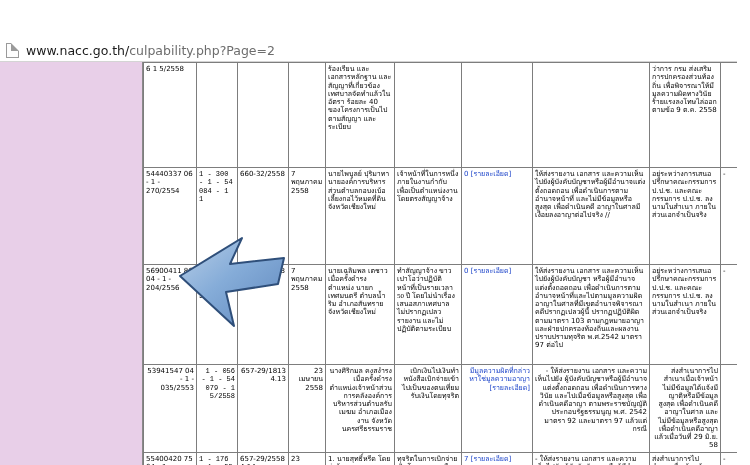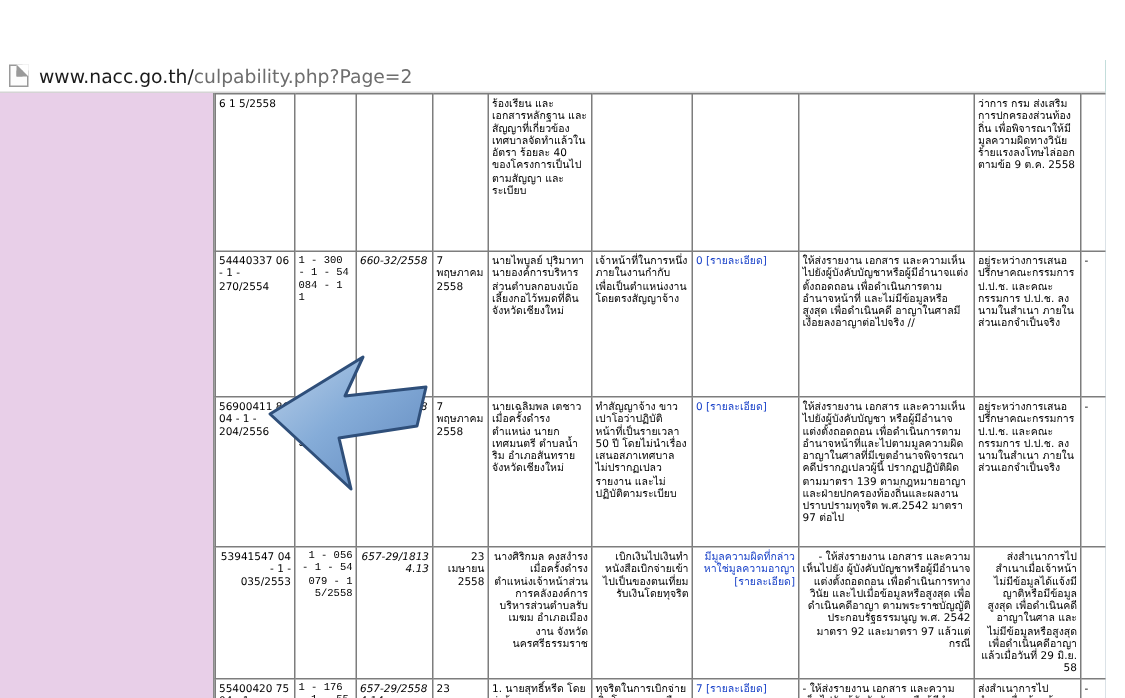--- a/index.html
+++ b/index.html
@@ -85,24 +85,24 @@
   }
   table.maintable td {
     border: 1px solid #7d7d7d;
     vertical-align: top;
     padding: 2px 2px 2px 2px;
     overflow: hidden;
     word-wrap: break-word;
   }
   .c0 { width: 48px; }
   .c1 { width: 36px; font-family: Liberation Mono, monospace; }
-  .c2 { width: 46px; font-style: italic; }
+  .c2 { width: 46px; }
   .c3 { width: 32px; }
   .c4 { width: 64px; }
-  .c5 { width: 62px; }
+  .c5 { width: 62px; font-family: Liberation Serif, serif; }
   .c6 { width: 66px; }
   .c7 { width: 112px; }
   .c8 { width: 66px; }
   .c9 { width: 30px; }
   .detail { color: #1b43c9; }
 
   
   tr.partial td { height: 100px; }
   tr.r2 td { height: 92px; }
   tr.r3 td { height: 95px; }
@@ -173,21 +173,21 @@
             <td class="c1">1 - 001 - 1 - 57
 086 - 1
 3/2558</td>
             <td class="c2">660-32/2558
 4.1</td>
             <td class="c3">7 พฤษภาคม 2558</td>
             <td class="c4">นายเฉลิมพล เตชาว เมื่อครั้งดำรงตำแหน่ง นายกเทศมนตรี ตำบลน้ำริม อำเภอสันทราย จังหวัดเชียงใหม่</td>
             <td class="c5">ทำสัญญาจ้าง ขาวเปาโอว่าปฏิบัติหน้าที่เป็นรายเวลา 50 ปี โดยไม่นำเรื่องเสนอสภาเทศบาล ไม่ปรากฏเปลวรายงาน และไม่ปฏิบัติตามระเบียบ</td>
             <td class="c6 detail">0
 [รายละเอียด]</td>
-            <td class="c7">ให้ส่งรายงาน เอกสาร และความเห็นไปยังผู้บังคับบัญชา หรือผู้มีอำนาจแต่งตั้งถอดถอน เพื่อดำเนินการตามอำนาจหน้าที่และไปตามมูลความผิดอาญาในศาลที่มีเขตอำนาจพิจารณาคดีปรากฏเปลวผู้นี้ ปรากฏปฏิบัติผิดตามมาตรา 139 ตามกฎหมายอาญาและฝ่ายปกครองท้องถิ่นและผลงานปราบปรามทุจริต พ.ศ.2542 มาตรา 97 ต่อไป</td>
+            <td class="c7">ให้ส่งรายงาน เอกสาร และความเห็นไปยังผู้บังคับบัญชา หรือผู้มีอำนาจแต่งตั้งถอดถอน เพื่อดำเนินการตามอำนาจหน้าที่และไปตามมูลความผิดอาญาในศาลที่มีเขตอำนาจพิจารณาคดีปรากฏเปลวผู้นี้ ปรากฏปฏิบัติผิดตามมาตรา 103 ตามกฎหมายอาญาและฝ่ายปกครองท้องถิ่นและผลงานปราบปรามทุจริต พ.ศ.2542 มาตรา 97 ต่อไป</td>
             <td class="c8">อยู่ระหว่างการเสนอปรึกษาคณะกรรมการ ป.ป.ช. และคณะกรรมการ ป.ป.ช. ลงนามในสำเนา ภายในส่วนเอกจำเป็นจริง</td>
             <td class="c9">-</td>
 
           </tr>
           <tr class="r4">
             <td class="c0">53941547
 04 - 1 - 035/2553</td>
             <td class="c1">1 - 056 - 1 - 54
 079 - 1
 5/2558</td>

